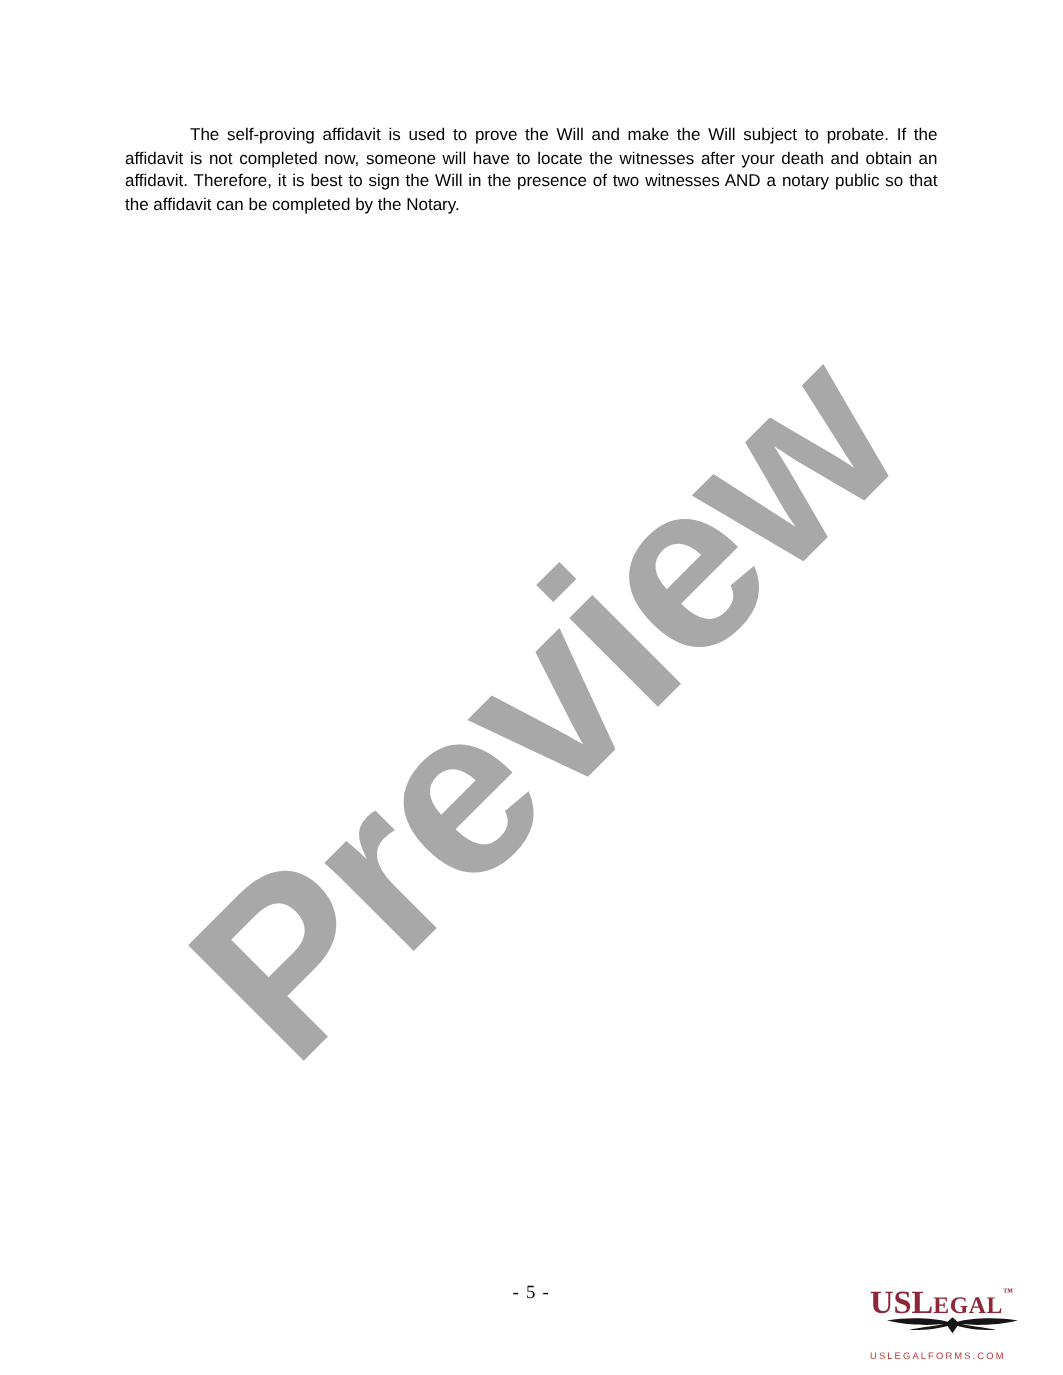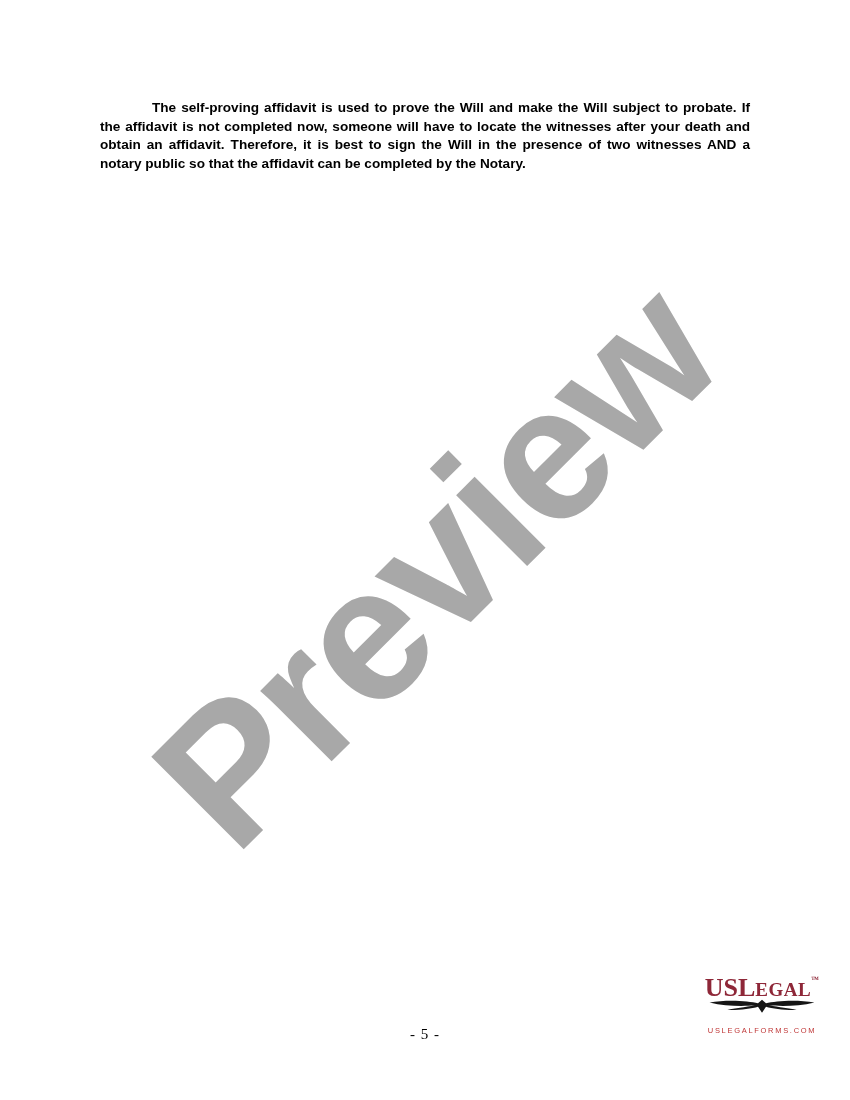--- a/index.html
+++ b/index.html
@@ -48,41 +48,39 @@
     z-index: 1;
   }
   .para {
     margin: 0 0 19px 0;
     font-size: 13.6px;
     line-height: 18.7px;
     text-align: justify;
   }
   .para.indent {
     text-indent: 52px;
-    font-weight: bold;
   }
   
   .footer-pagenum {
     position: absolute;
     left: 0;
     top: 1026px;
     width: 100%;
     text-align: center;
     font-family: "Liberation Serif", serif;
     font-size: 15px;
     letter-spacing: 1px;
     z-index: 1;
   }
   
   .logo {
     position: absolute;
-    top: 975px;
+    top: 1029px;
     right: 22px;
     width: 132px;
-    text-align: center;
     z-index: 1;
   }
   .logo-brand {
     font-family: "Liberation Serif", serif;
     font-weight: 700;
     color: #8e2738;
     line-height: 1;
     white-space: nowrap;
   }
   .logo-brand .lg { font-size: 26px; }

